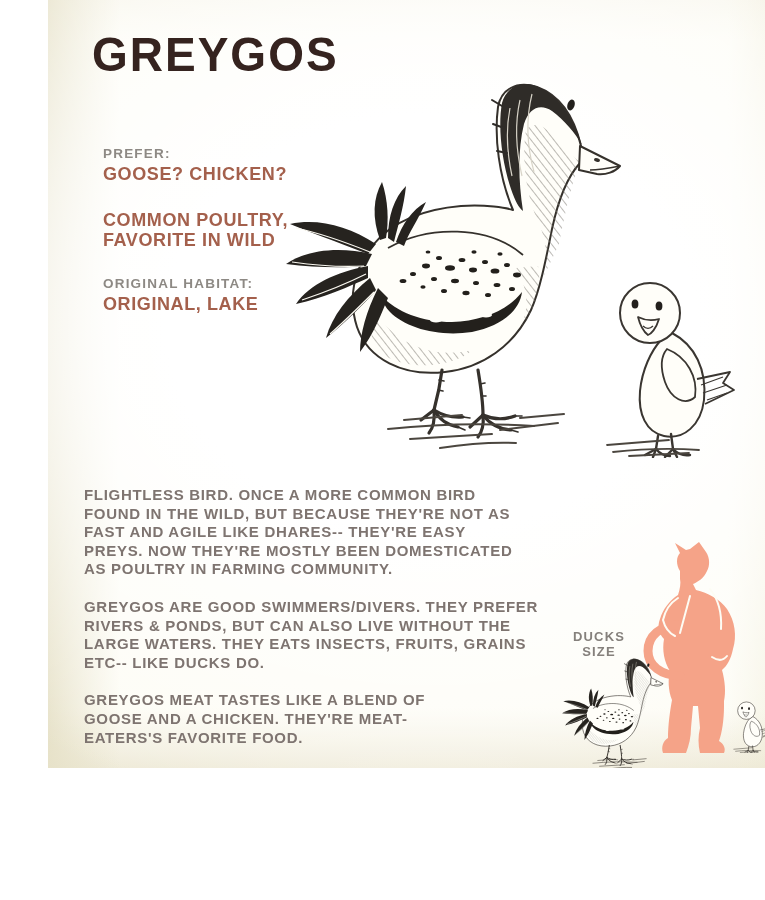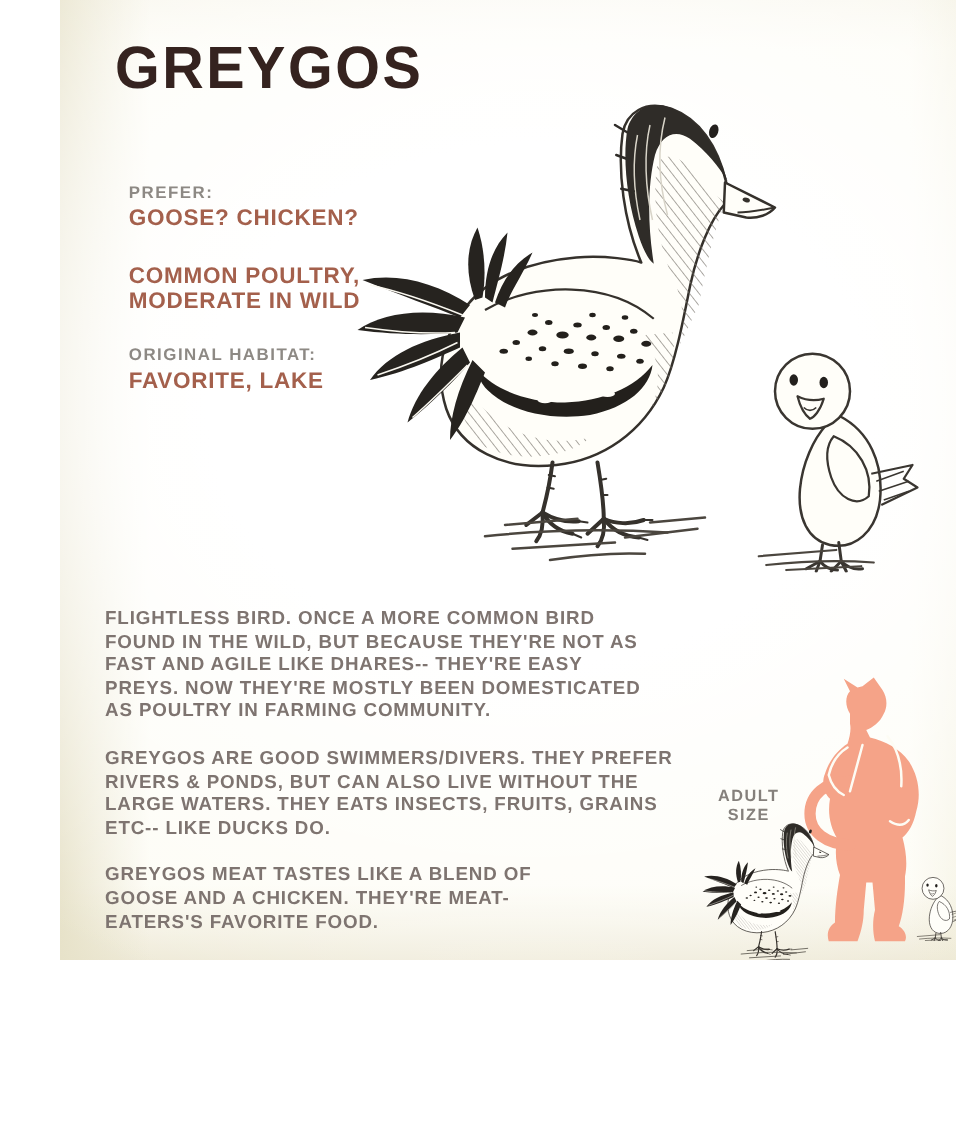--- a/index.html
+++ b/index.html
@@ -213,25 +213,25 @@
 
   <h1 class="title">GREYGOS</h1>
 
   <div class="info">
     <div class="info-group">
       <div class="info-label">PREFER:</div>
       <div class="info-value">GOOSE? CHICKEN?</div>
     </div>
     <div class="info-group">
       <div class="info-value">COMMON POULTRY,
-MODERATE IN WILD</div>
+FAVORITE IN WILD</div>
     </div>
     <div class="info-group">
       <div class="info-label">ORIGINAL HABITAT:</div>
-      <div class="info-value">FAVORITE, LAKE</div>
+      <div class="info-value">ORIGINAL, LAKE</div>
     </div>
   </div>
 
   <svg id="main-bird" class="art" width="360" height="400" viewBox="0 0 360 400">
     <use href="#sym-greygos"></use>
   </svg>
 
   <svg id="main-chick" class="art" width="150" height="185" viewBox="0 0 150 185">
     <use href="#sym-chick"></use>
   </svg>
@@ -244,21 +244,21 @@
 AS POULTRY IN FARMING COMMUNITY.</p>
     <p>GREYGOS ARE GOOD SWIMMERS/DIVERS. THEY PREFER
 RIVERS &amp; PONDS, BUT CAN ALSO LIVE WITHOUT THE
 LARGE WATERS. THEY EATS INSECTS, FRUITS, GRAINS
 ETC-- LIKE DUCKS DO.</p>
     <p>GREYGOS MEAT TASTES LIKE A BLEND OF
 GOOSE AND A CHICKEN. THEY'RE MEAT-
 EATERS'S FAVORITE FOOD.</p>
   </div>
 
-  <div class="size-label">ADULT
+  <div class="size-label">DUCKS
 SIZE</div>
 
   <svg id="size-silhouette" class="art" width="115" height="215" viewBox="0 0 115 215">
     <path fill="#f5a388" d="M40,30 C36,24 36,16 40,12 L35,2 L46,9 L50,8 L59,1 L66,11 C70,17 70,25 67,30
          C64,37 58,41 53,43 C54,45 55,47 56,49 C68,52 80,58 87,68 C95,80 97,95 93,108
          C91,118 87,125 82,129 C85,140 86,151 84,160 L84,165 C84,179 82,192 79,200
          C84,203 86,208 84,212 L60,212 C58,204 58,195 60,187 L58,165 L53,165 L51,187
          C51,196 49,204 46,212 L23,212 C21,206 23,200 28,197 C28,184 30,170 32,159
          C28,149 28,138 30,130 C24,121 22,109 24,98 C19,93 17,85 20,78 C23,68 30,59 38,54
          C40,48 41,42 40,38 Z"></path>

